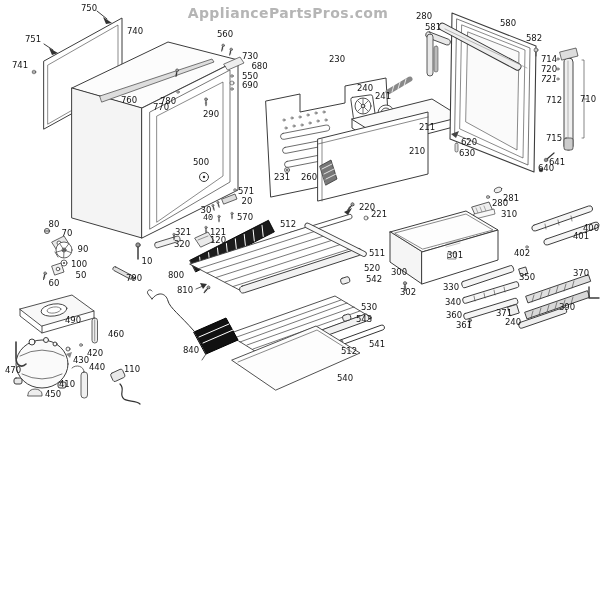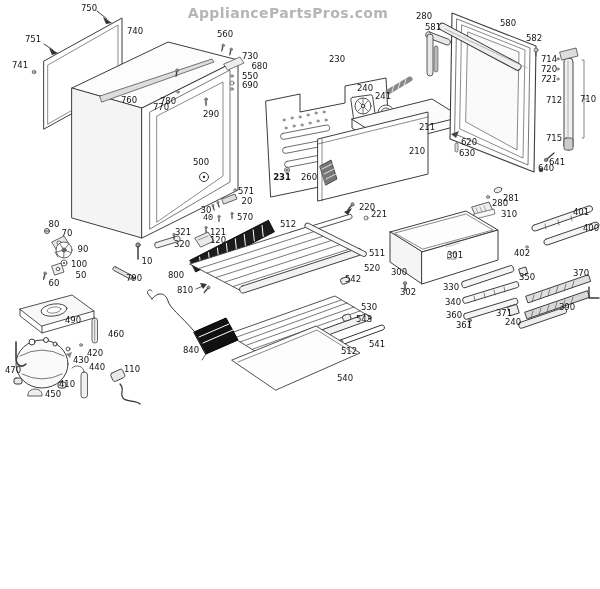--- a/index.html
+++ b/index.html
@@ -313,21 +313,21 @@
       <span class="plabel" style="left: 129px; top: 100px;">760</span>
       <span class="plabel" style="left: 168px; top: 101px;">780</span>
       <span class="plabel" style="left: 225px; top: 34px;">560</span>
       <span class="plabel" style="left: 250px; top: 56px;">730</span>
       <span class="plabel" style="left: 250px; top: 66px; padding-left: 19px;">680</span>
       <span class="plabel" style="left: 250px; top: 76px;">550</span>
       <span class="plabel" style="left: 250px; top: 85px;">690</span>
       <span class="plabel" style="left: 211px; top: 114px;">290</span>
       <span class="plabel" style="left: 337px; top: 59px;">230</span>
       <span class="plabel" style="left: 201px; top: 162px;">500</span>
-      <span class="plabel" style="left: 282px; top: 177px; font-weight: bold;">231</span>
+      <span class="plabel" style="left: 282px; top: 177px;">231</span>
       <span class="plabel" style="left: 309px; top: 177px;">260</span>
       <span class="plabel" style="left: 365px; top: 88px;">240</span>
       <span class="plabel" style="left: 383px; top: 96px;">241</span>
       <span class="plabel" style="left: 391px; top: 127px; margin-left: 36px;">211</span>
       <span class="plabel" style="left: 417px; top: 151px;">210</span>
       <span class="plabel" style="left: 367px; top: 207px;">220</span>
       <span class="plabel" style="left: 379px; top: 214px;">221</span>
       <span class="plabel" style="left: 424px; top: 16px;">280</span>
       <span class="plabel" style="left: 433px; top: 27px;">581</span>
       <span class="plabel" style="left: 508px; top: 23px;">580</span>
@@ -338,21 +338,21 @@
       <span class="plabel" style="left: 554px; top: 100px;">712</span>
       <span class="plabel" style="left: 588px; top: 99px;">710</span>
       <span class="plabel" style="left: 554px; top: 138px;">715</span>
       <span class="plabel" style="left: 469px; top: 142px;">620</span>
       <span class="plabel" style="left: 467px; top: 153px;">630</span>
       <span class="plabel" style="left: 557px; top: 162px;">641</span>
       <span class="plabel" style="left: 546px; top: 168px;">640</span>
       <span class="plabel" style="left: 511px; top: 198px;">281</span>
       <span class="plabel" style="left: 500px; top: 203px;">280</span>
       <span class="plabel" style="left: 509px; top: 214px;">310</span>
-      <span class="plabel" style="left: 581px; top: 212px;">401</span>
+      <span class="plabel" style="left: 581px; top: 236px;">401</span>
       <span class="plabel" style="left: 591px; top: 228px;">400</span>
       <span class="plabel" style="left: 522px; top: 253px;">402</span>
       <span class="plabel" style="left: 455px; top: 255px;">301</span>
       <span class="plabel" style="left: 527px; top: 277px;">350</span>
       <span class="plabel" style="left: 581px; top: 273px;">370</span>
       <span class="plabel" style="left: 451px; top: 287px;">330</span>
       <span class="plabel" style="left: 453px; top: 302px;">340</span>
       <span class="plabel" style="left: 567px; top: 307px;">390</span>
       <span class="plabel" style="left: 504px; top: 313px;">371</span>
       <span class="plabel" style="left: 454px; top: 315px;">360</span>
@@ -375,21 +375,21 @@
       <span class="plabel" style="left: 218px; top: 232px;">121</span>
       <span class="plabel" style="left: 218px; top: 240px;">120</span>
       <span class="plabel" style="left: 182px; top: 244px;">320</span>
       <span class="plabel" style="left: 147px; top: 261px;">10</span>
       <span class="plabel" style="left: 134px; top: 278px;">790</span>
       <span class="plabel" style="left: 176px; top: 275px;">800</span>
       <span class="plabel" style="left: 185px; top: 290px;">810</span>
       <span class="plabel" style="left: 288px; top: 224px;">512</span>
       <span class="plabel" style="left: 377px; top: 253px;">511</span>
       <span class="plabel" style="left: 372px; top: 268px;">520</span>
-      <span class="plabel" style="left: 353px; top: 279px;">542</span>
+      <span class="plabel" style="left: 374px; top: 279px;">542</span>
       <span class="plabel" style="left: 369px; top: 307px;">530</span>
       <span class="plabel" style="left: 364px; top: 319px;">543</span>
       <span class="plabel" style="left: 377px; top: 344px;">541</span>
       <span class="plabel" style="left: 349px; top: 351px;">512</span>
       <span class="plabel" style="left: 345px; top: 378px;">540</span>
       <span class="plabel" style="left: 191px; top: 350px;">840</span>
       <span class="plabel" style="left: 73px; top: 320px;">490</span>
       <span class="plabel" style="left: 116px; top: 334px;">460</span>
       <span class="plabel" style="left: 95px; top: 353px;">420</span>
       <span class="plabel" style="left: 81px; top: 360px;">430</span>

